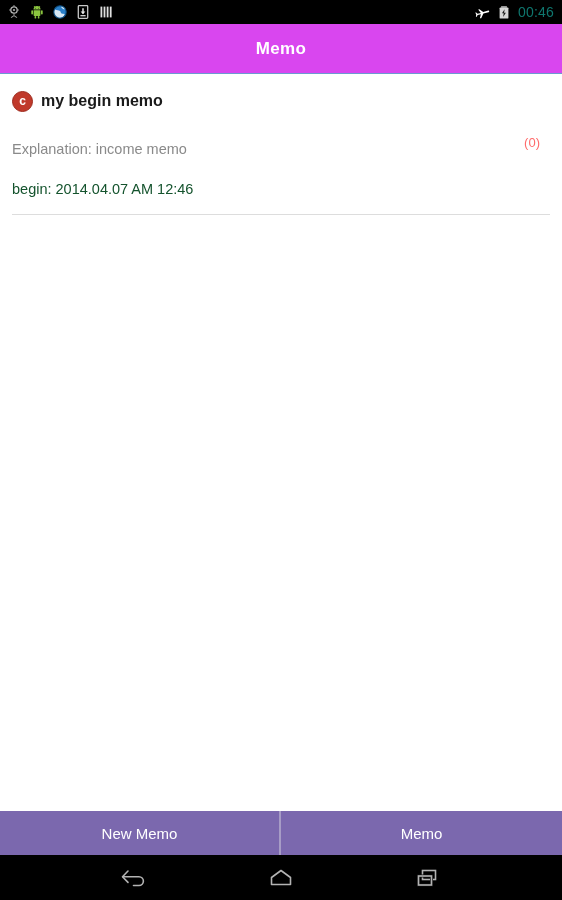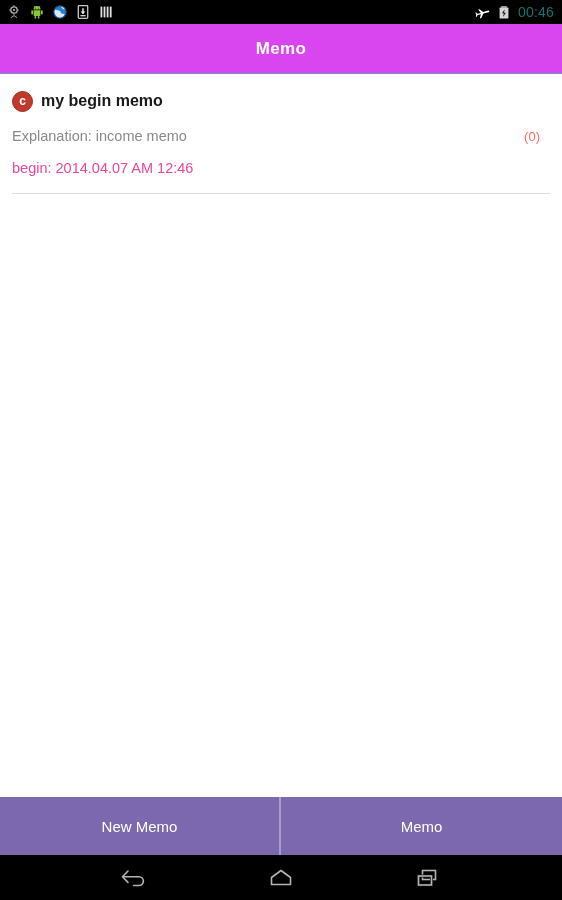--- a/index.html
+++ b/index.html
@@ -107,40 +107,41 @@
   .memo-desc-row {
     display: flex;
     align-items: center;
     justify-content: space-between;
     margin-top: 14px;
     padding-right: 10px;
   }
   .memo-desc {
     font-size: 14.5px;
     color: #8a8a8a;
+    margin-top: 13px;
   }
   .memo-count {
     font-size: 13px;
     color: #ff6b6b;
   }
   .memo-begin {
-    margin-top: 16px;
+    margin-top: 24px;
     font-size: 14.5px;
-    color: #ec4899;
+    color: #14532d;
   }
   .divider {
     margin-top: 17px;
     height: 1px;
     background: #dddddd;
     width: 538px;
   }
 
   
   .buttonbar {
-    height: 58px;
+    height: 44px;
     display: flex;
     flex: 0 0 auto;
     background: #7b68ae;
   }
   .bbtn {
     flex: 1 1 50%;
     background: #7b68ae;
     color: #ffffff;
     font-size: 15px;
     display: flex;

